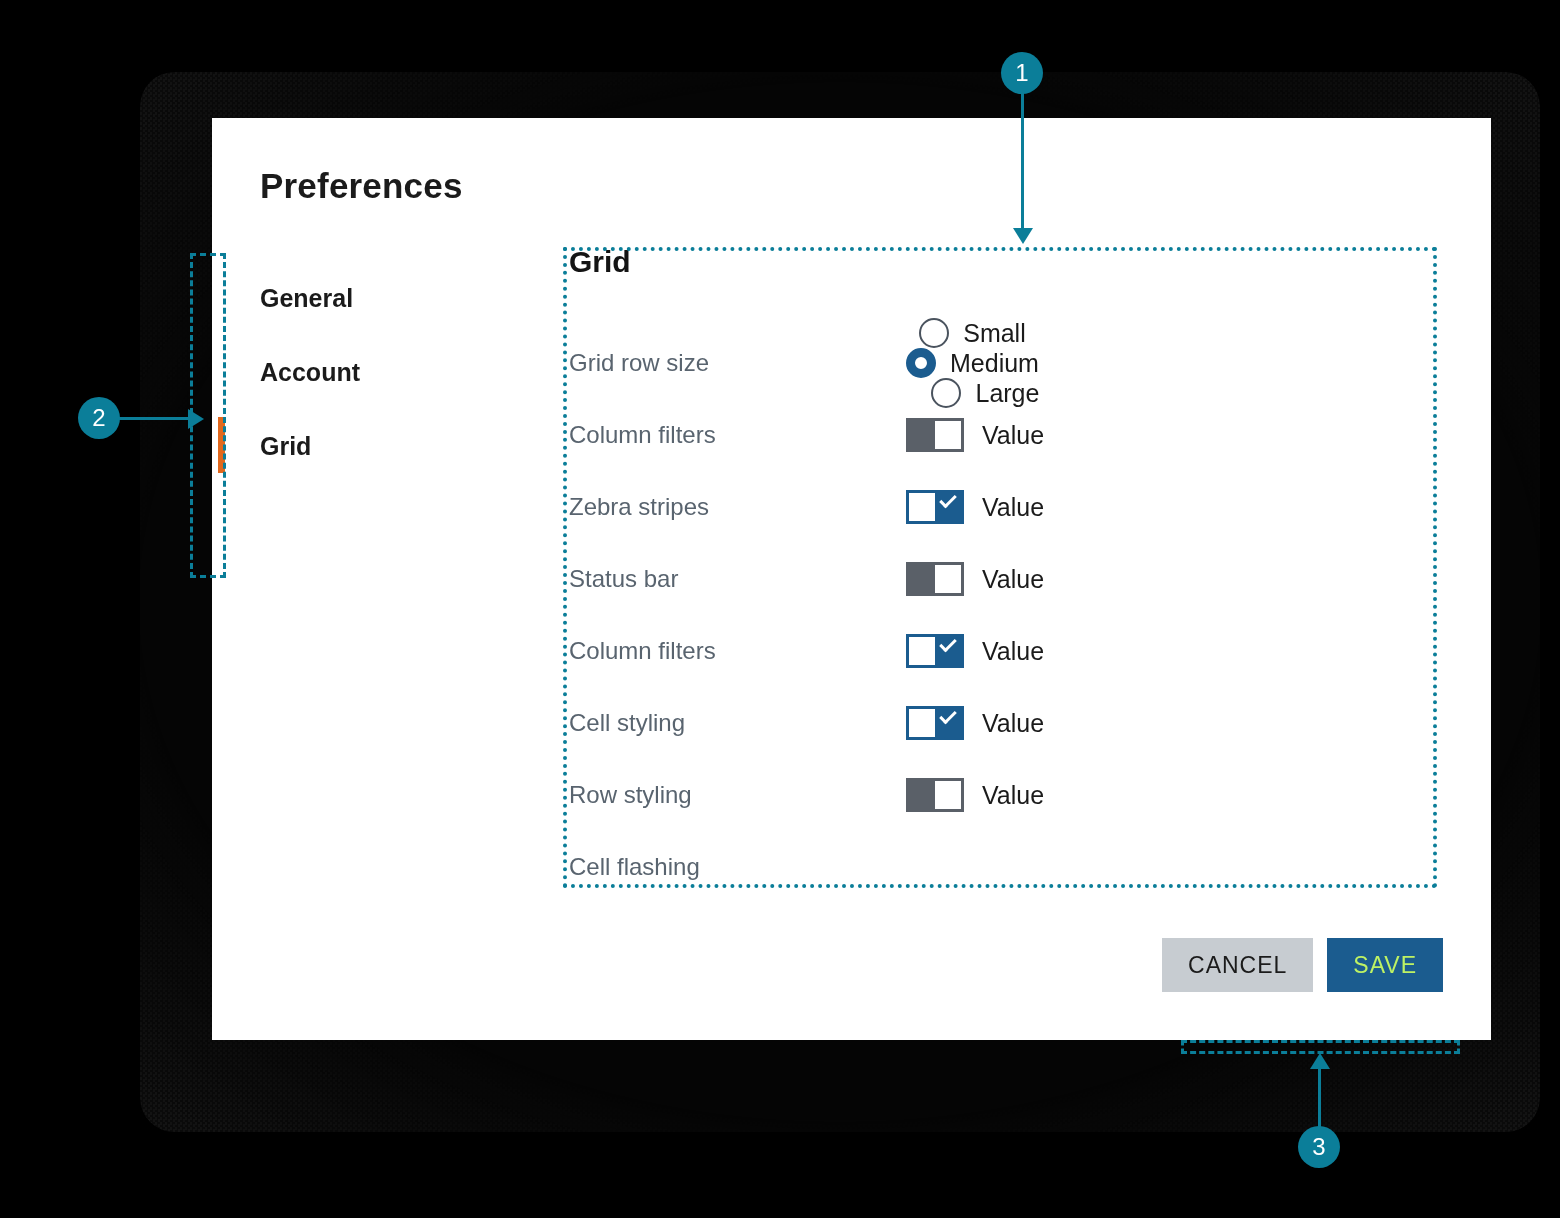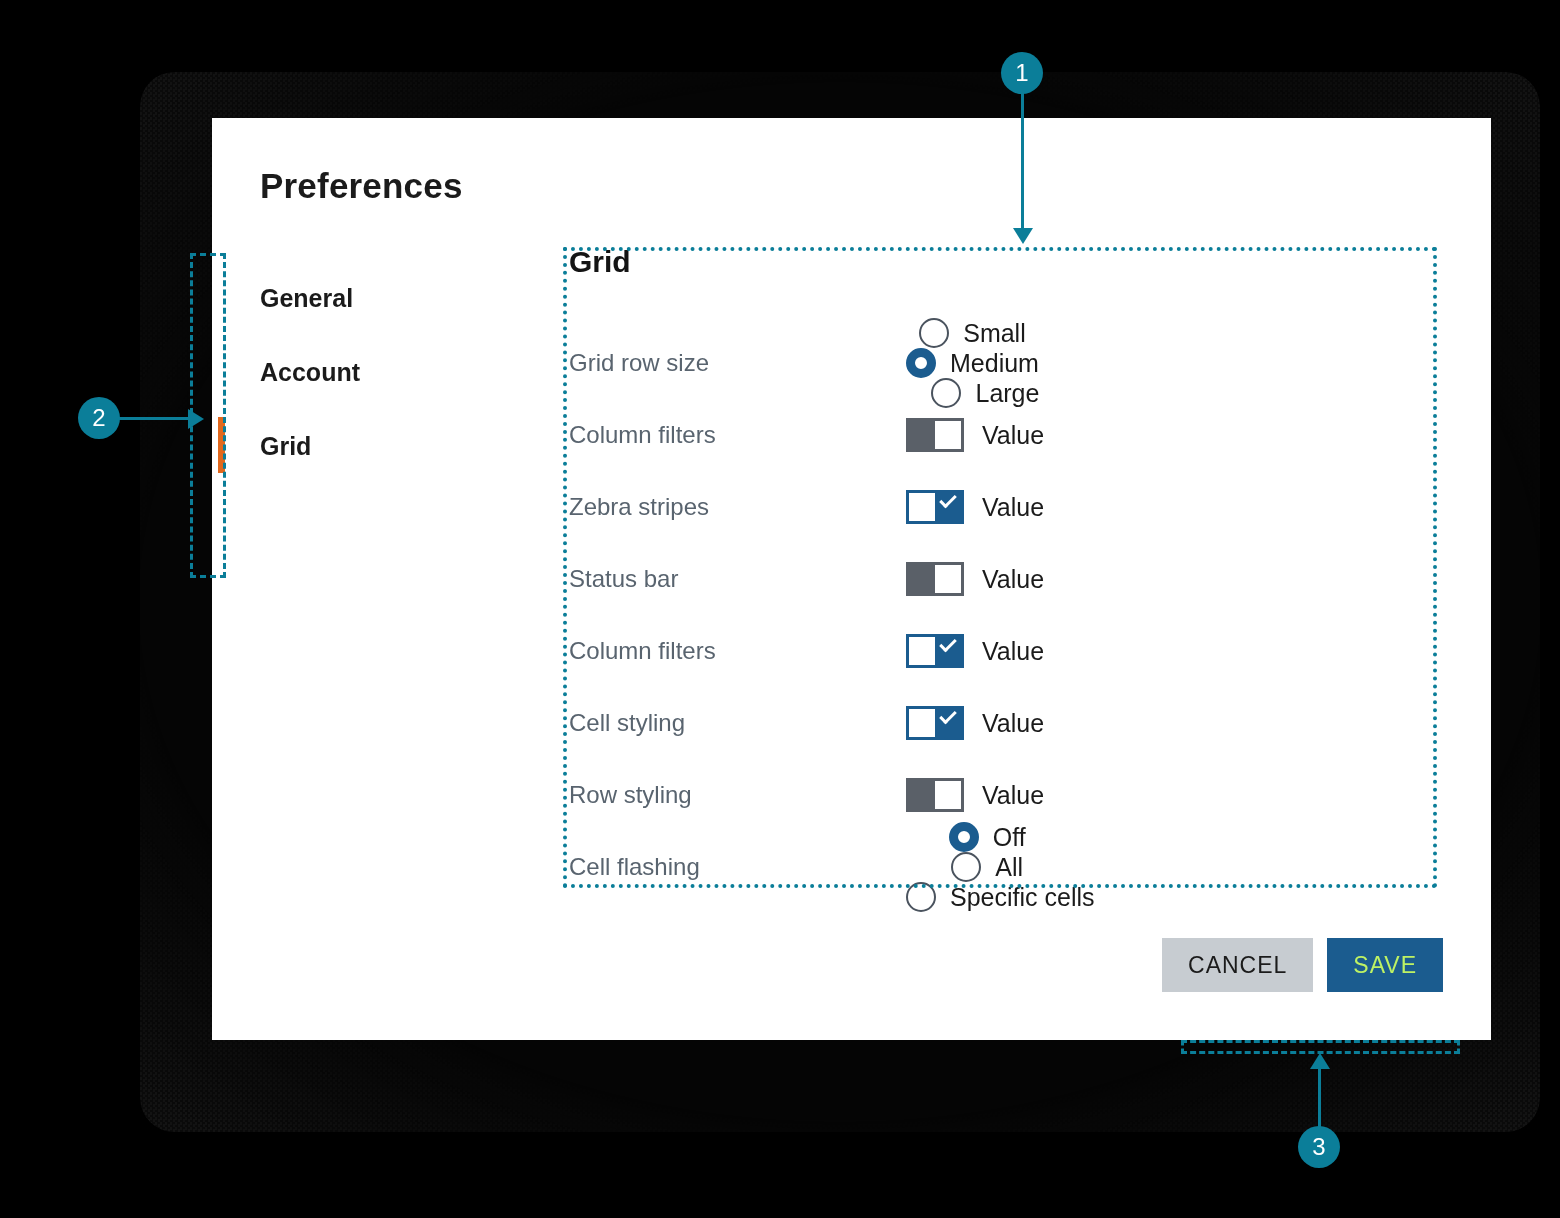--- a/index.html
+++ b/index.html
@@ -378,34 +378,20 @@
           <div class="toggle">
             <span class="knob"></span>
 
           </div>
           <span class="toggle-value">Value</span>
         </div>
       </div>
 
       <div class="row">
         <div class="row-label">Cell flashing</div>
-        <div class="row-control radio-group">
-          <div class="radio-opt selected">
-            <span class="radio-dot"></span>
-            <span class="radio-label">Off</span>
-          </div>
-          <div class="radio-opt">
-            <span class="radio-dot"></span>
-            <span class="radio-label">All</span>
-          </div>
-          <div class="radio-opt">
-            <span class="radio-dot"></span>
-            <span class="radio-label">Specific cells</span>
-          </div>
-        </div>
       </div>
 
     </div>
 
     <div class="footer">
       <button class="btn btn-cancel">CANCEL</button>
       <button class="btn btn-save">SAVE</button>
     </div>
 
   </div>

